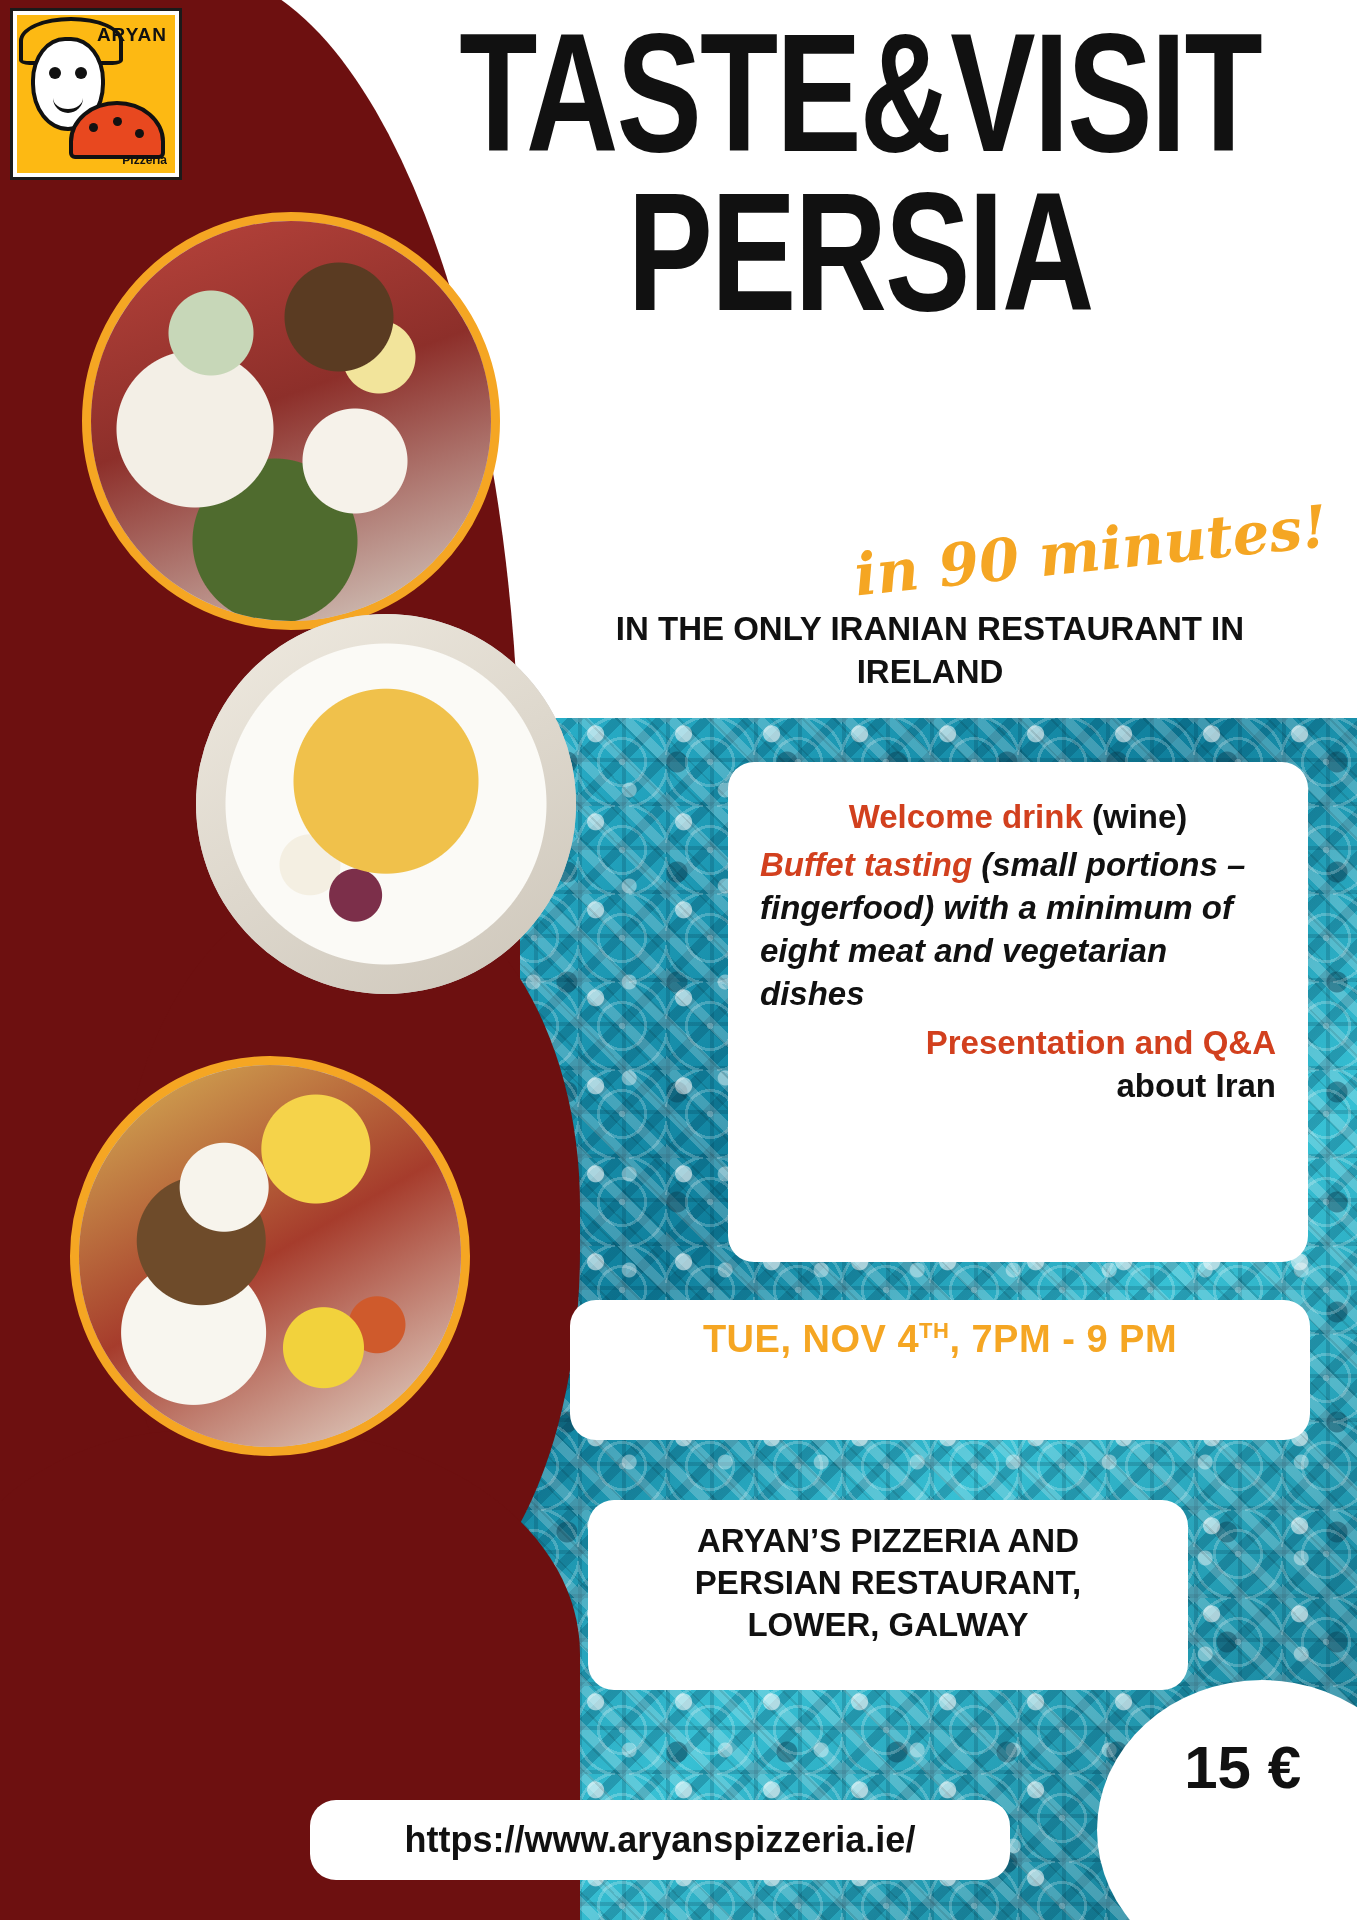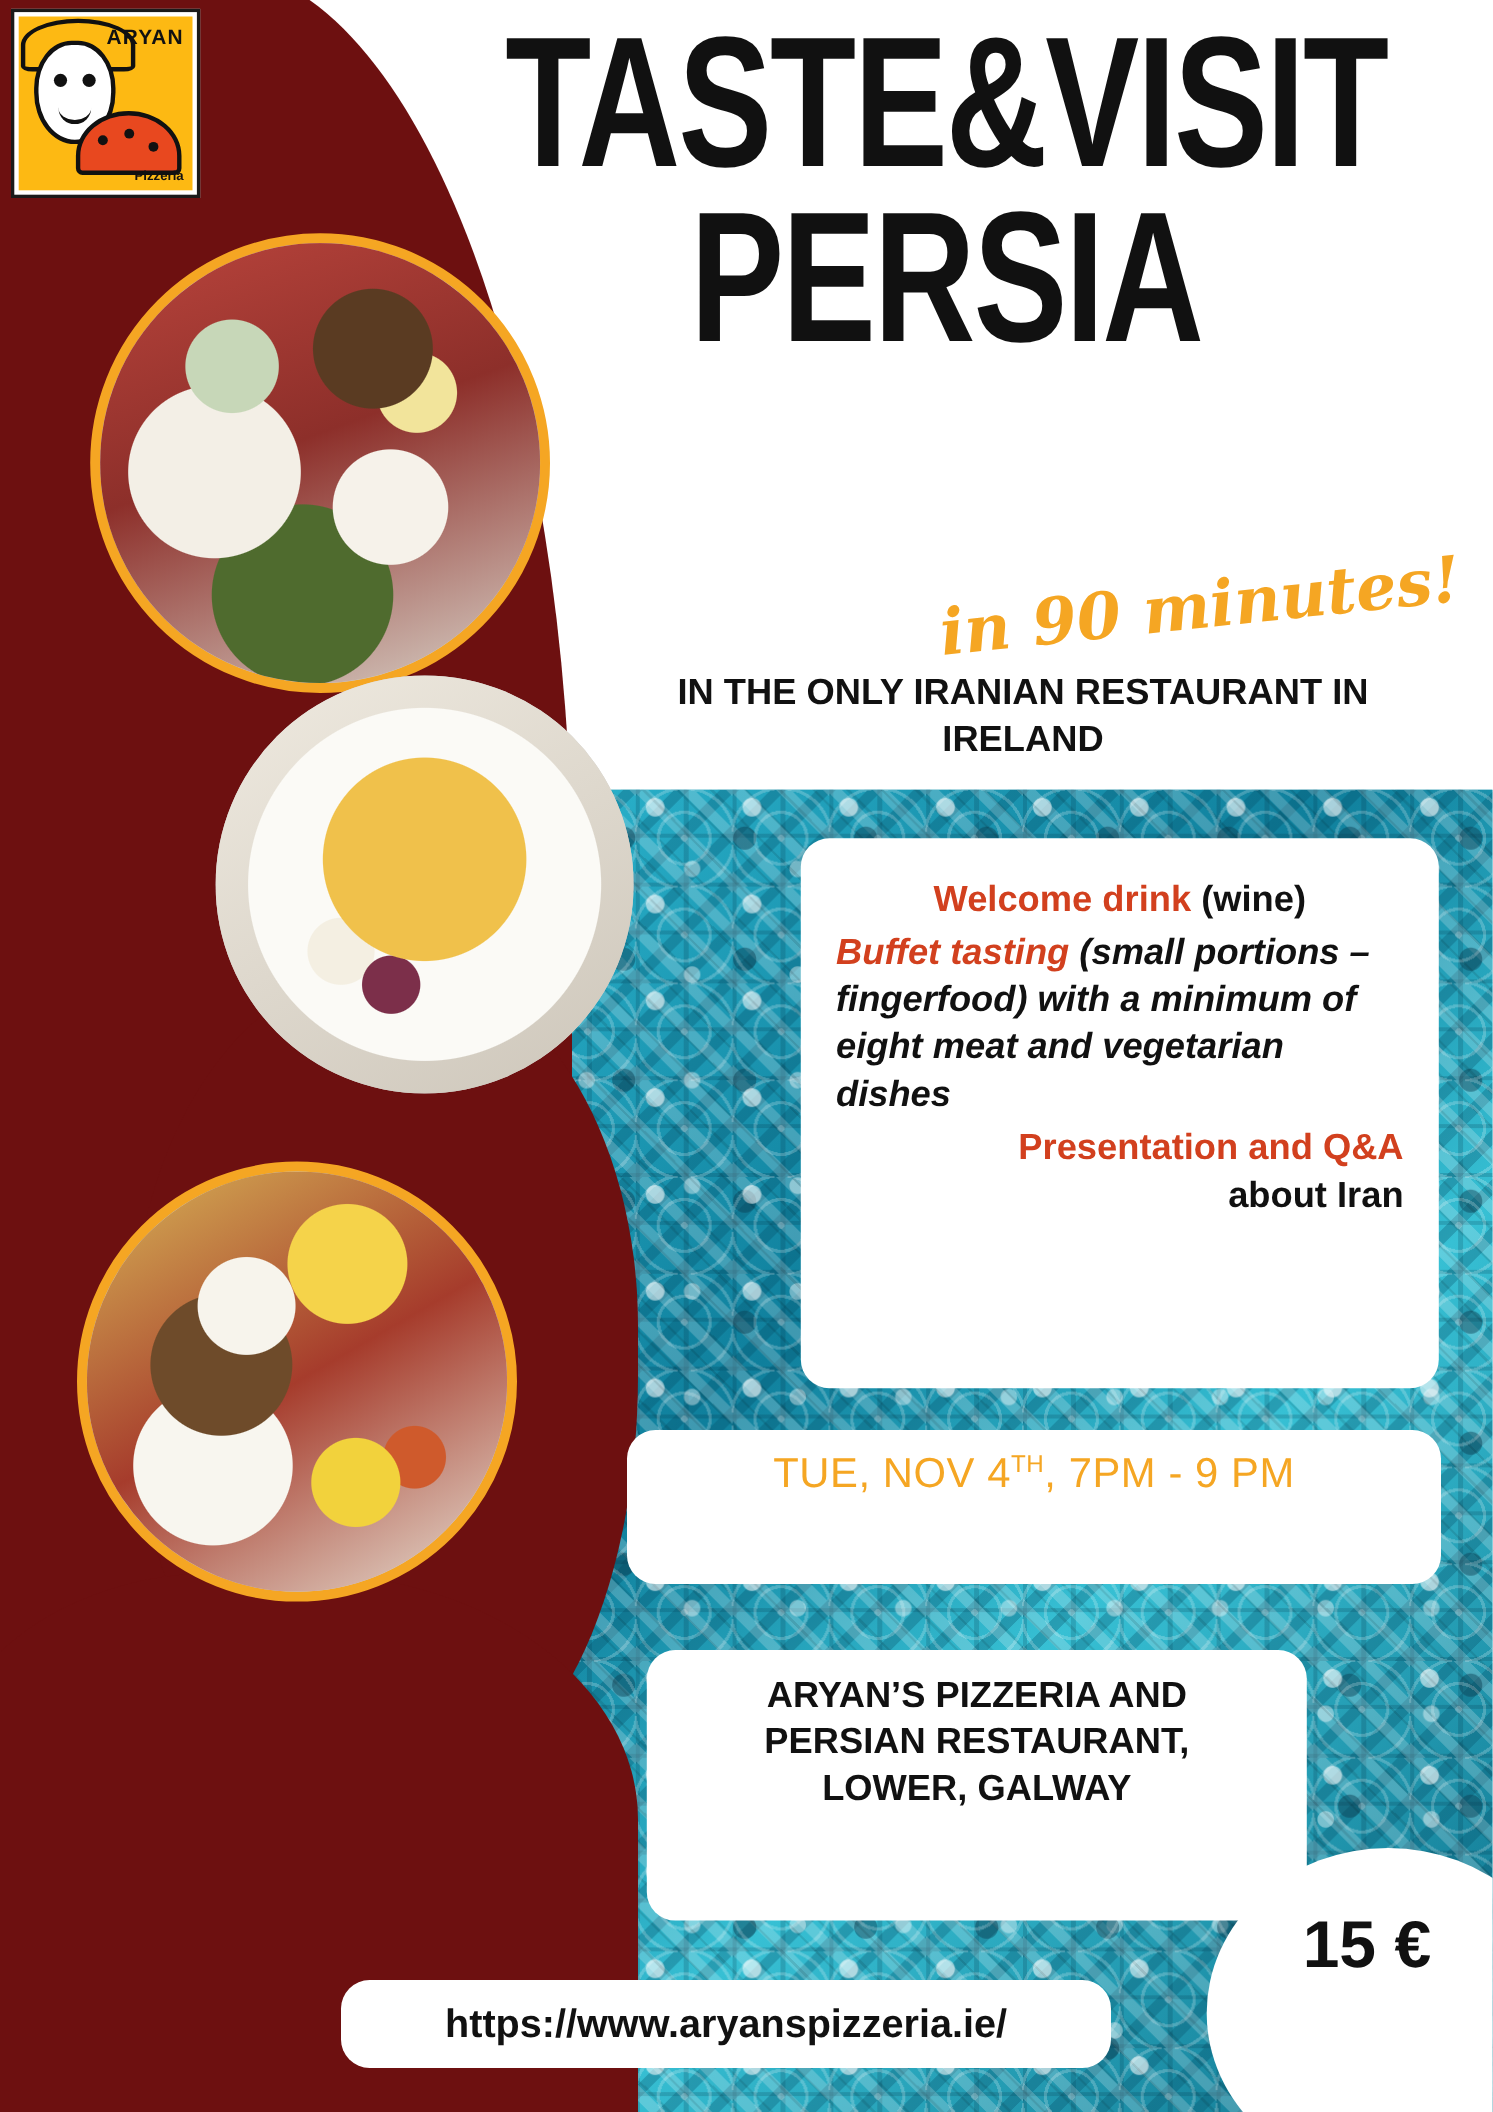--- a/index.html
+++ b/index.html
@@ -317,37 +317,37 @@
   .card-date {
     left: 570px;
     top: 1300px;
     width: 740px;
     height: 140px;
     padding: 18px 20px;
     text-align: center;
   }
   .date-main {
     font-size: 38px;
-    font-weight: normal;
+    font-weight: bold;
     color: #f5a623;
     letter-spacing: .5px;
   }
   .date-main sup { font-size: 22px; }
   .date-sub {
     margin-top: 8px;
     font-size: 33px;
     font-weight: bold;
     color: #111;
   }
 
   .card-address {
     left: 588px;
     top: 1500px;
     width: 600px;
-    height: 246px;
+    height: 190px;
     padding: 20px 30px;
     text-align: center;
   }
   .addr-line {
     font-size: 33px;
     font-weight: bold;
     color: #111;
     line-height: 1.28;
   }
 

